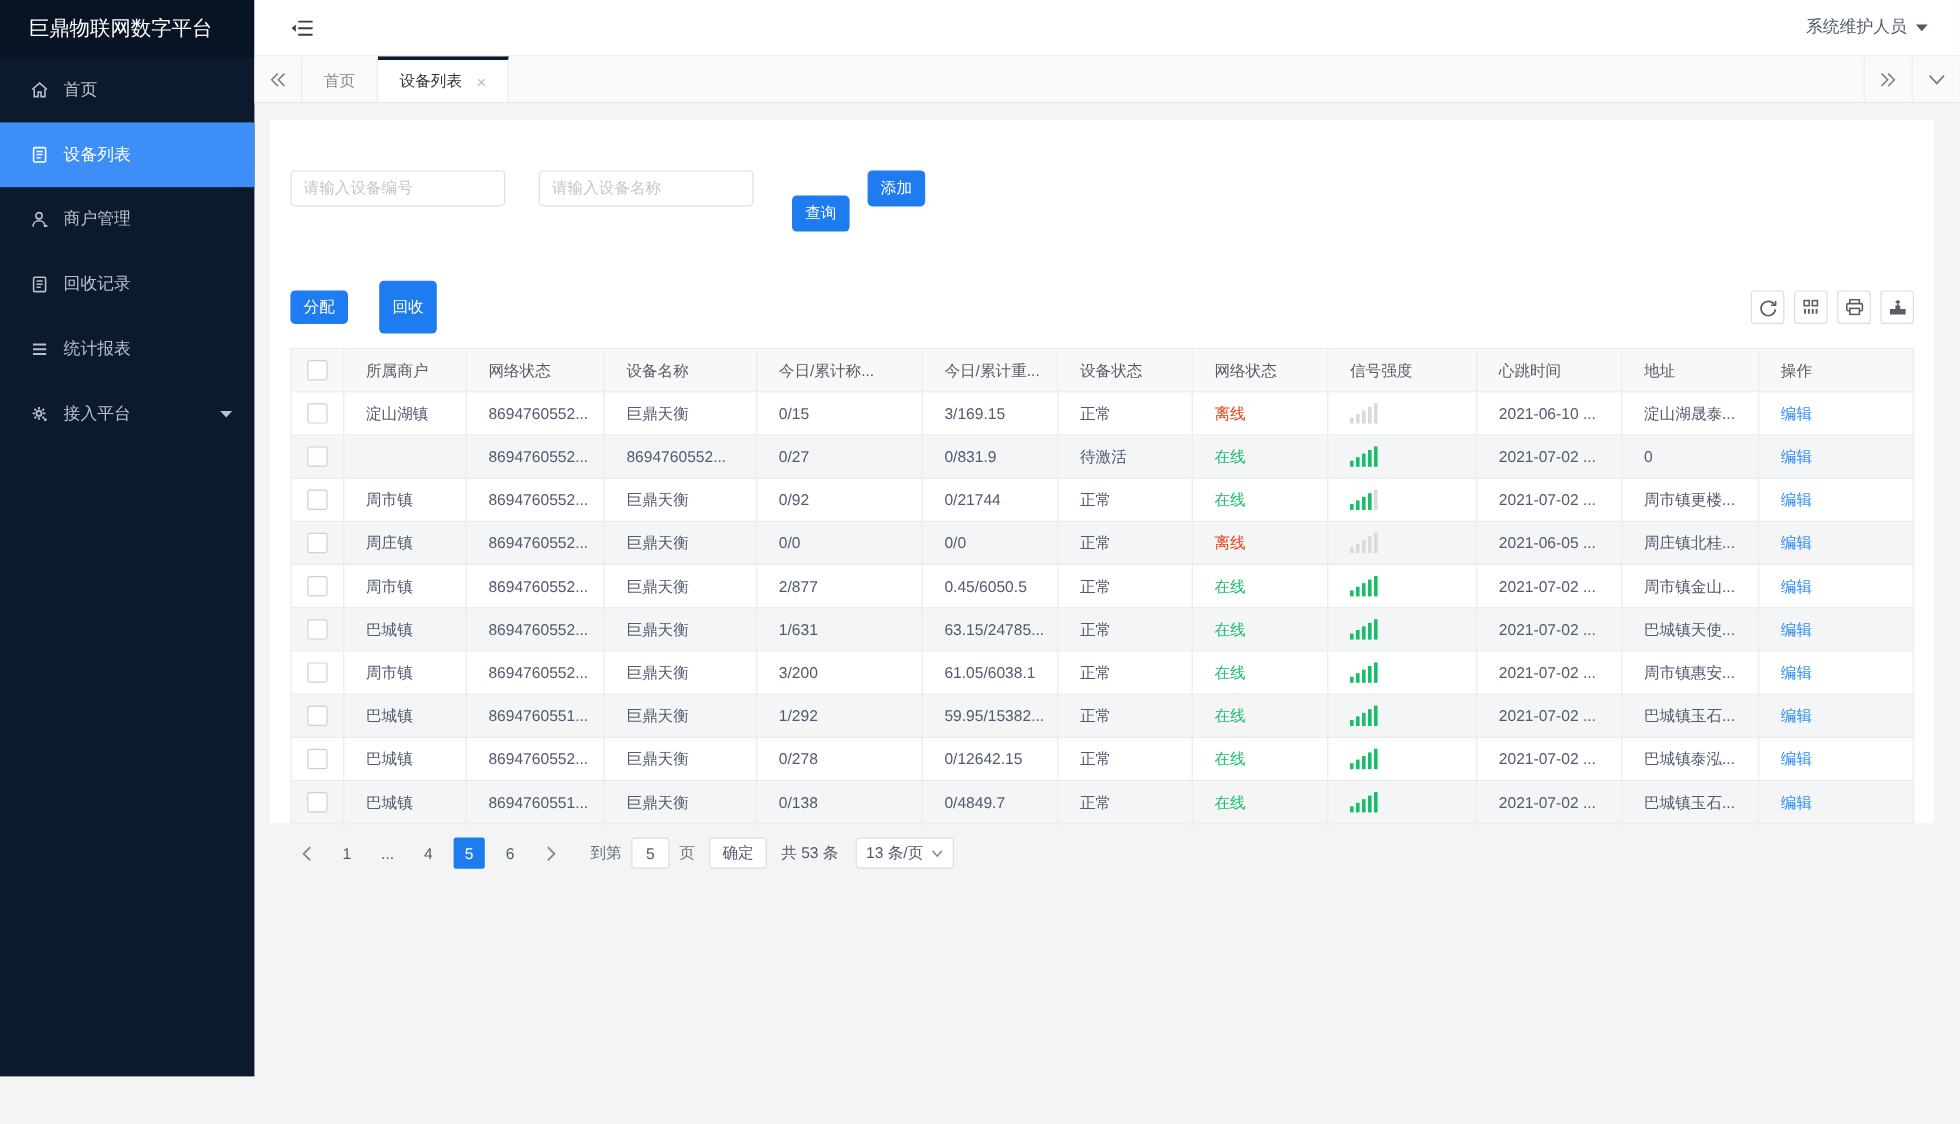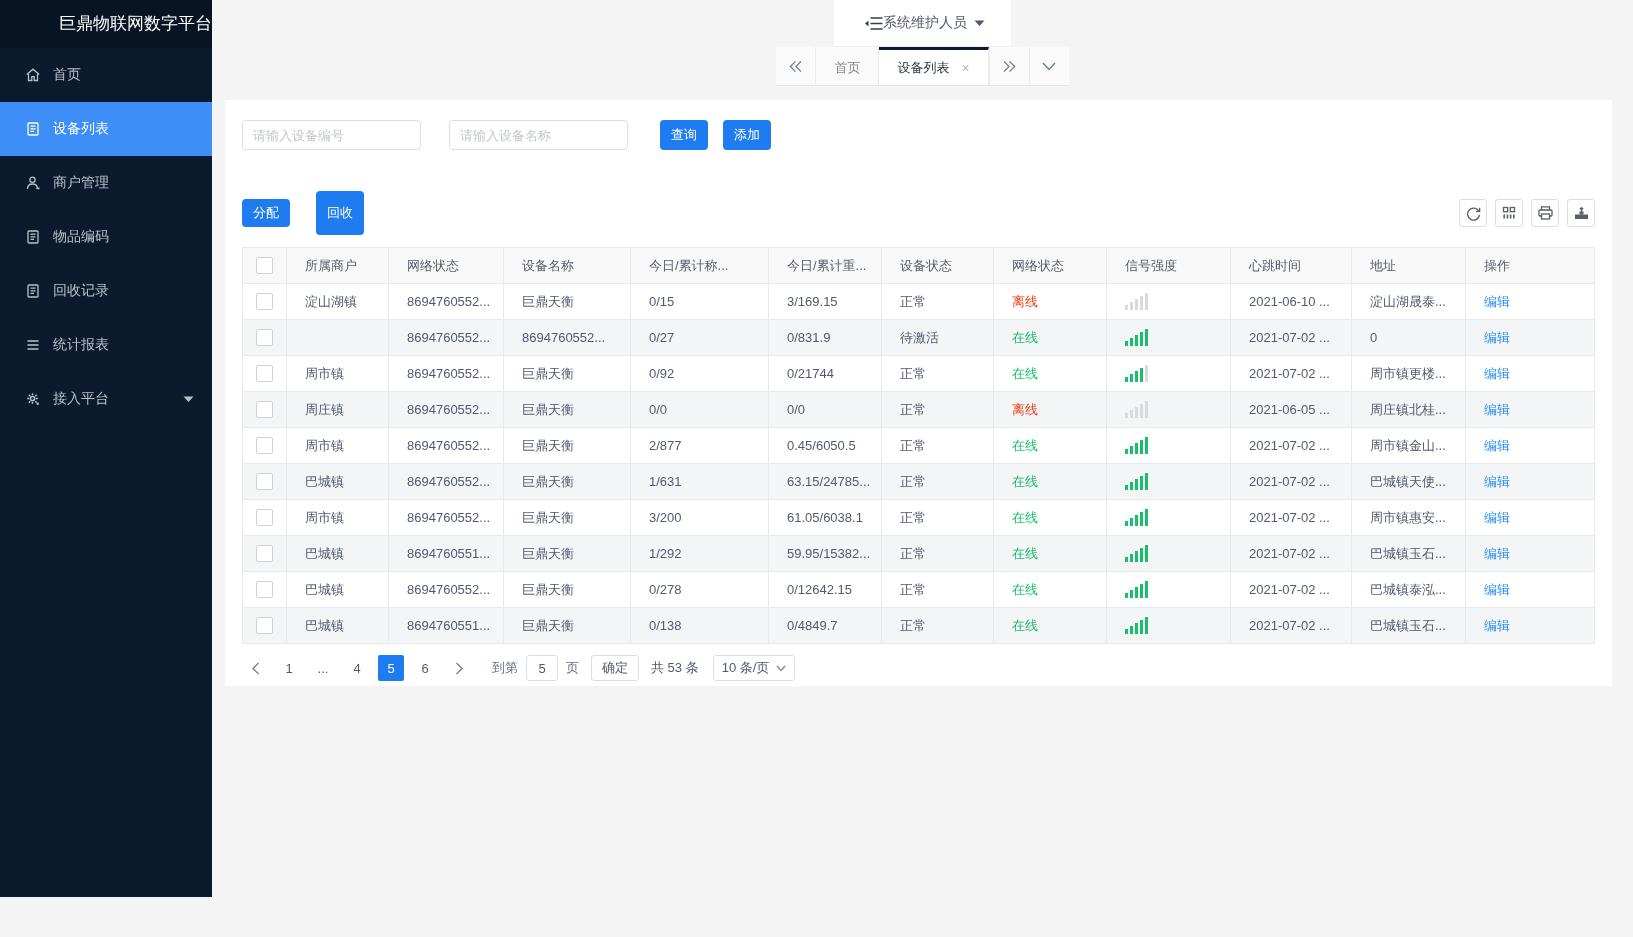--- a/index.html
+++ b/index.html
@@ -8,33 +8,33 @@
     width:1633px; height:937px; overflow:hidden;
     font-family:"Liberation Sans", sans-serif;
     background:#f4f4f5;
   }
   .app { display:flex; height:897px; }
 
   
   .sidebar { width:212px; flex:none; background:#0b1a2d; }
   .logo {
     height:48px; line-height:48px; padding-left:24px;
-    background:#081424; color:#ffffff; font-size:17px; white-space:nowrap;text-align:right;
+    background:#081424; color:#ffffff; font-size:17px; white-space:nowrap;
   }
   .menu { padding-top:0; }
   .menu-item {
     height:54px; display:flex; align-items:center; gap:12px;
     padding:0 18px 0 25px; color:#b9c2cc; font-size:14px; cursor:pointer;
   }
   .menu-item.active { background:#3d8ef7; color:#ffffff; }
   .mi-icon { width:16px; height:16px; display:flex; align-items:center; }
   .mi-caret { margin-left:auto; display:flex; }
 
   
-  .main { flex:1; display:flex; flex-direction:column; min-width:0;align-items:center; }
+  .main { flex:1; display:flex; flex-direction:column; min-width:0; }
   .topbar {
     height:47px; background:#fff; display:flex; align-items:center;
     justify-content:space-between; padding:0 26px 0 30px;
     border-bottom:1px solid #ededed;
   }
   .collapse-btn { display:flex; align-items:center; cursor:pointer; }
   .user-box { display:flex; align-items:center; gap:7px; font-size:14px; color:#515a6e; cursor:pointer; }
 
   .tabbar {
     height:39px; background:#fafafa; display:flex; align-items:stretch;
@@ -64,21 +64,21 @@
     padding:0 10px; font-size:13px; color:#515a6e; outline:none;
     font-family:"Liberation Sans", sans-serif;
   }
   .txt-input::placeholder { color:#c2c6cd; }
   .txt-input + .txt-input { margin-left:28px; }
   .btn {
     height:30px; padding:0 11px; border:none; border-radius:4px;
     background:#1e7bf0; color:#fff; font-size:13px; cursor:pointer;
     font-family:"Liberation Sans", sans-serif;
   }
-  .btn.query { margin-left:32px; }
+  .btn.query { margin-left:32px;margin-top:43px; }
   .btn.add { margin-left:15px; }
 
   
   .table-toolbar { display:flex; align-items:center; margin-top:41px; margin-bottom:12px; }
   .btn.assign { height:28px; }
   .btn.recycle { height:44px; margin-left:26px; }
   .icon-btns { margin-left:auto; display:flex; gap:8px; }
   .icon-btn {
     width:28px; height:28px; border:1px solid #dcdee2; border-radius:3px;
     background:#fff; display:flex; align-items:center; justify-content:center;
@@ -160,29 +160,20 @@
         </div>
         <div class="menu-item">
           <span class="mi-icon">
             <svg width="16" height="16" viewBox="0 0 16 16" fill="none" stroke="currentColor" stroke-width="1.3">
               <circle cx="7.5" cy="4.8" r="2.6"></circle>
               <path d="M2.5 14 c0-3.1 2.2-5 5-5 s5 1.9 5 5"></path>
               <path d="M11.5 13.4h3" stroke-width="1.6"></path>
             </svg>
           </span>
           <span class="mi-label">商户管理</span>
-        </div>
-        <div class="menu-item">
-          <span class="mi-icon">
-            <svg width="16" height="16" viewBox="0 0 16 16" fill="none" stroke="currentColor" stroke-width="1.3">
-              <rect x="3" y="2" width="10" height="12" rx="1"></rect>
-              <path d="M5.5 5.2h5M5.5 7.8h5M5.5 10.4h3.5"></path>
-            </svg>
-          </span>
-          <span class="mi-label">物品编码</span>
         </div>
         <div class="menu-item">
           <span class="mi-icon">
             <svg width="16" height="16" viewBox="0 0 16 16" fill="none" stroke="currentColor" stroke-width="1.3">
               <rect x="3" y="2" width="10" height="12" rx="1"></rect>
               <path d="M5.5 5.2h5M5.5 7.8h5M5.5 10.4h3.5"></path>
             </svg>
           </span>
           <span class="mi-label">回收记录</span>
         </div>
@@ -581,21 +572,21 @@
             <svg width="9" height="13" viewBox="0 0 9 13">
                 <path d="M1.5 1 L7 6.5 L1.5 12" fill="none" stroke="#7d8694" stroke-width="1.5"></path>
               </svg>
           </span>
           <span class="pg-jump-label">到第</span>
           <input class="pg-input" type="text" value="5" style="">
           <span class="pg-page-label">页</span>
           <button class="pg-confirm">确定</button>
           <span class="pg-total">共 53 条</span>
           <span class="pg-size">
-            <span>10 条/页</span>
+            <span>13 条/页</span>
             <svg width="10" height="7" viewBox="0 0 10 7">
                 <path d="M1 1 L5 5.5 L9 1" fill="none" stroke="#808695" stroke-width="1.3"></path>
               </svg>
           </span>
         </div>
 
       </div>
     </div>
   </div>
 </div>

